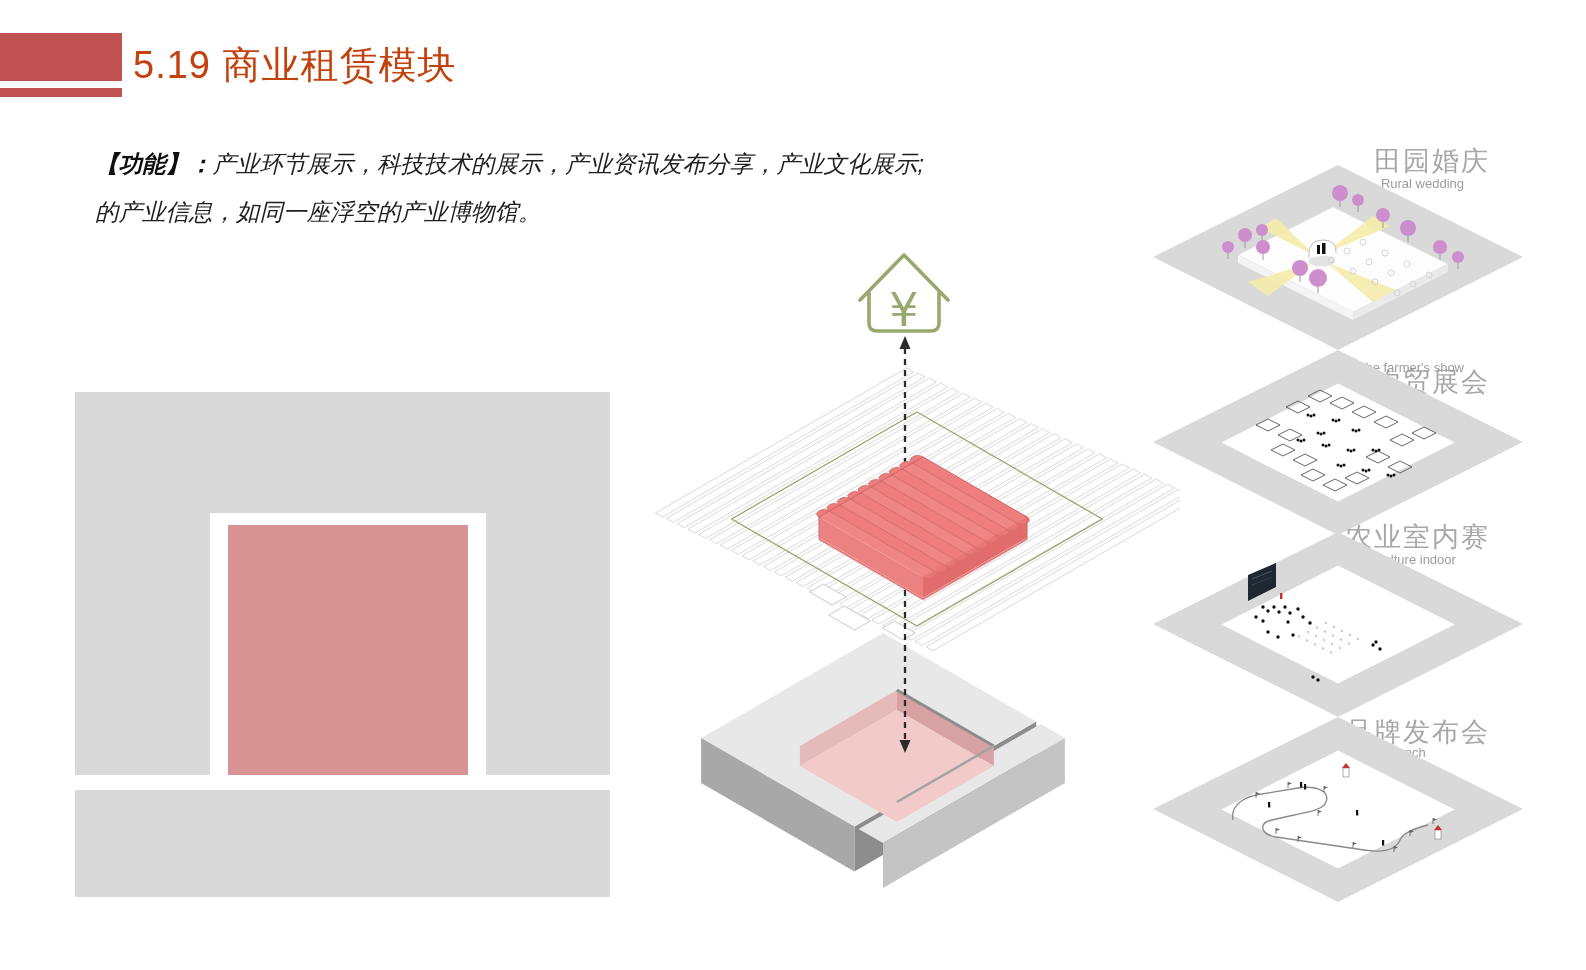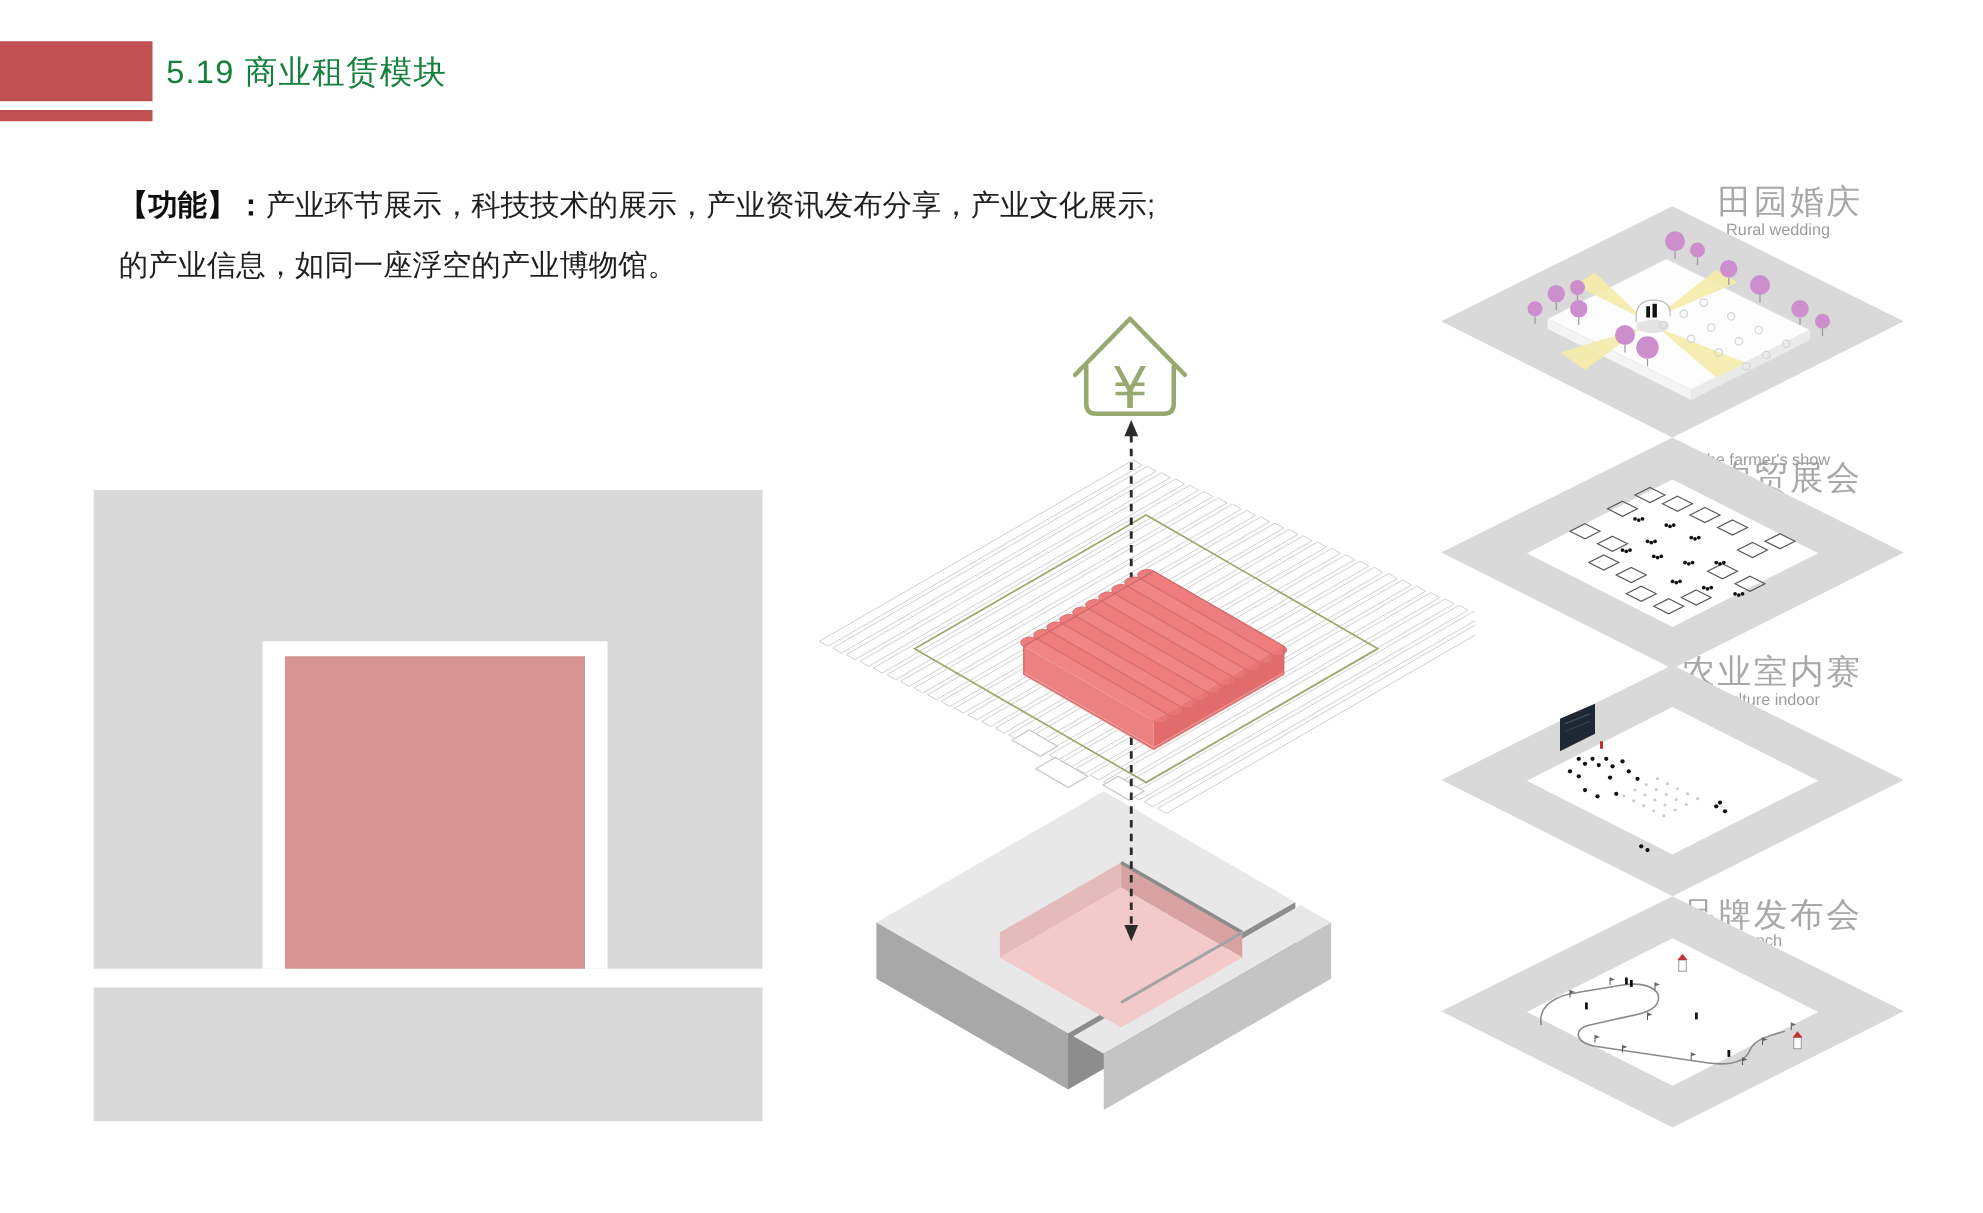--- a/index.html
+++ b/index.html
@@ -1,24 +1,24 @@
 <!DOCTYPE html>
 <html><head>
 <meta charset="utf-8">
 <style>
   html,body{margin:0;padding:0;background:#ffffff;}
   #slide{position:relative;width:1586px;height:970px;background:#ffffff;overflow:hidden;
          font-family:"Liberation Sans","DejaVu Sans",sans-serif;}
   
   .accent-block{position:absolute;left:0;top:33px;width:122px;height:48px;background:#bf5153;}
   .accent-underline{position:absolute;left:0;top:88px;width:122px;height:9px;background:#bf5153;}
-  .page-title{position:absolute;left:133px;top:40px;font-size:26px;color:#15803d;letter-spacing:1px;}
+  .page-title{position:absolute;left:133px;top:40px;font-size:38px;color:#c2410c;letter-spacing:1px;}
   
   .desc{position:absolute;left:95px;top:140px;width:950px;font-size:23.5px;color:#1f1f1f;}
-  .desc .line{height:48px;line-height:48px;white-space:nowrap;}
+  .desc .line{height:48px;line-height:48px;white-space:nowrap;font-style:italic;}
   .desc .b{font-weight:bold;color:#0f0f0f;}
   
   .plan-top{position:absolute;left:75px;top:392px;width:535px;height:383px;background:#d9d9d9;}
   .plan-notch{position:absolute;left:210px;top:513px;width:276px;height:262px;background:#ffffff;}
   .plan-red{position:absolute;left:228px;top:525px;width:240px;height:250px;background:#d89495;}
   .plan-bottom{position:absolute;left:75px;top:790px;width:535px;height:107px;background:#d9d9d9;}
   
   #center-svg{position:absolute;left:640px;top:240px;width:540px;height:680px;}
   
   .scene-svg{position:absolute;left:1148px;width:380px;height:200px;}

